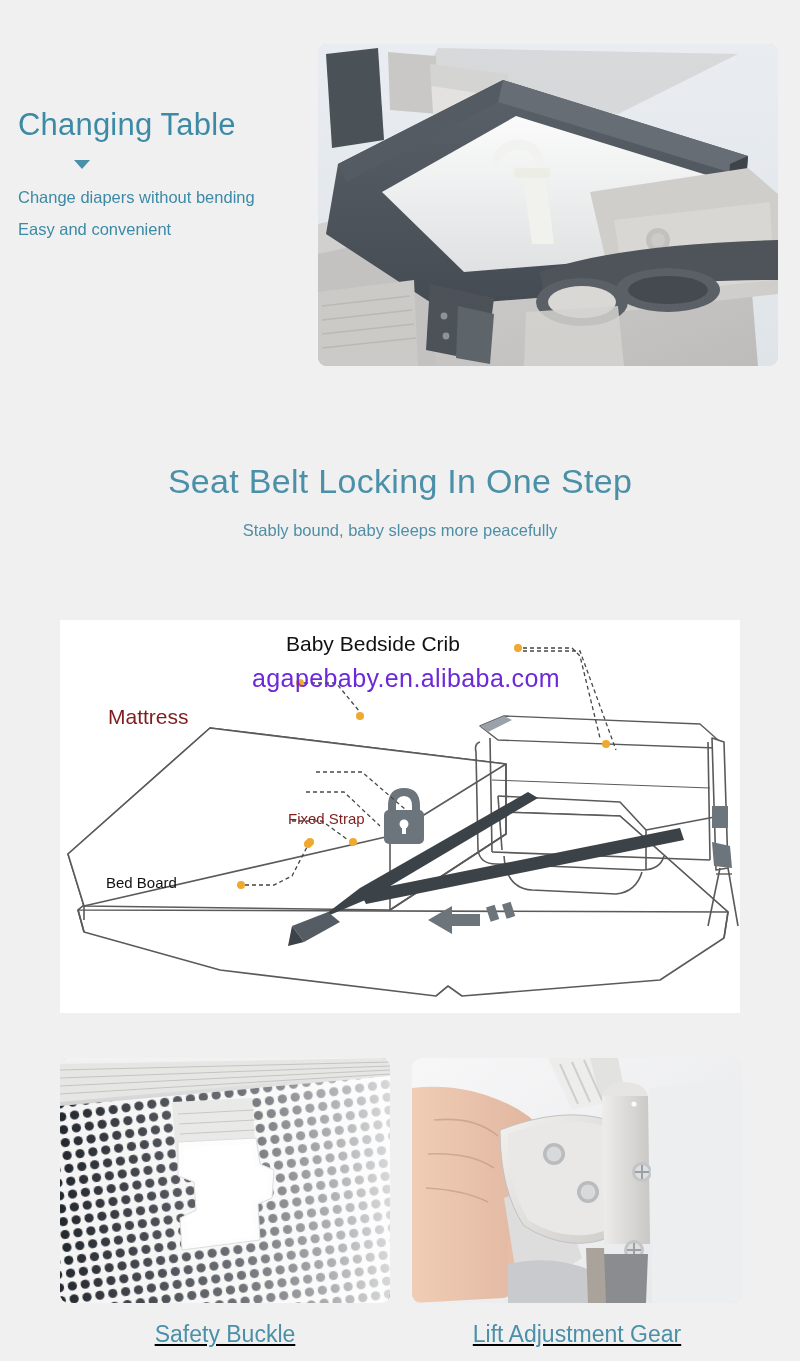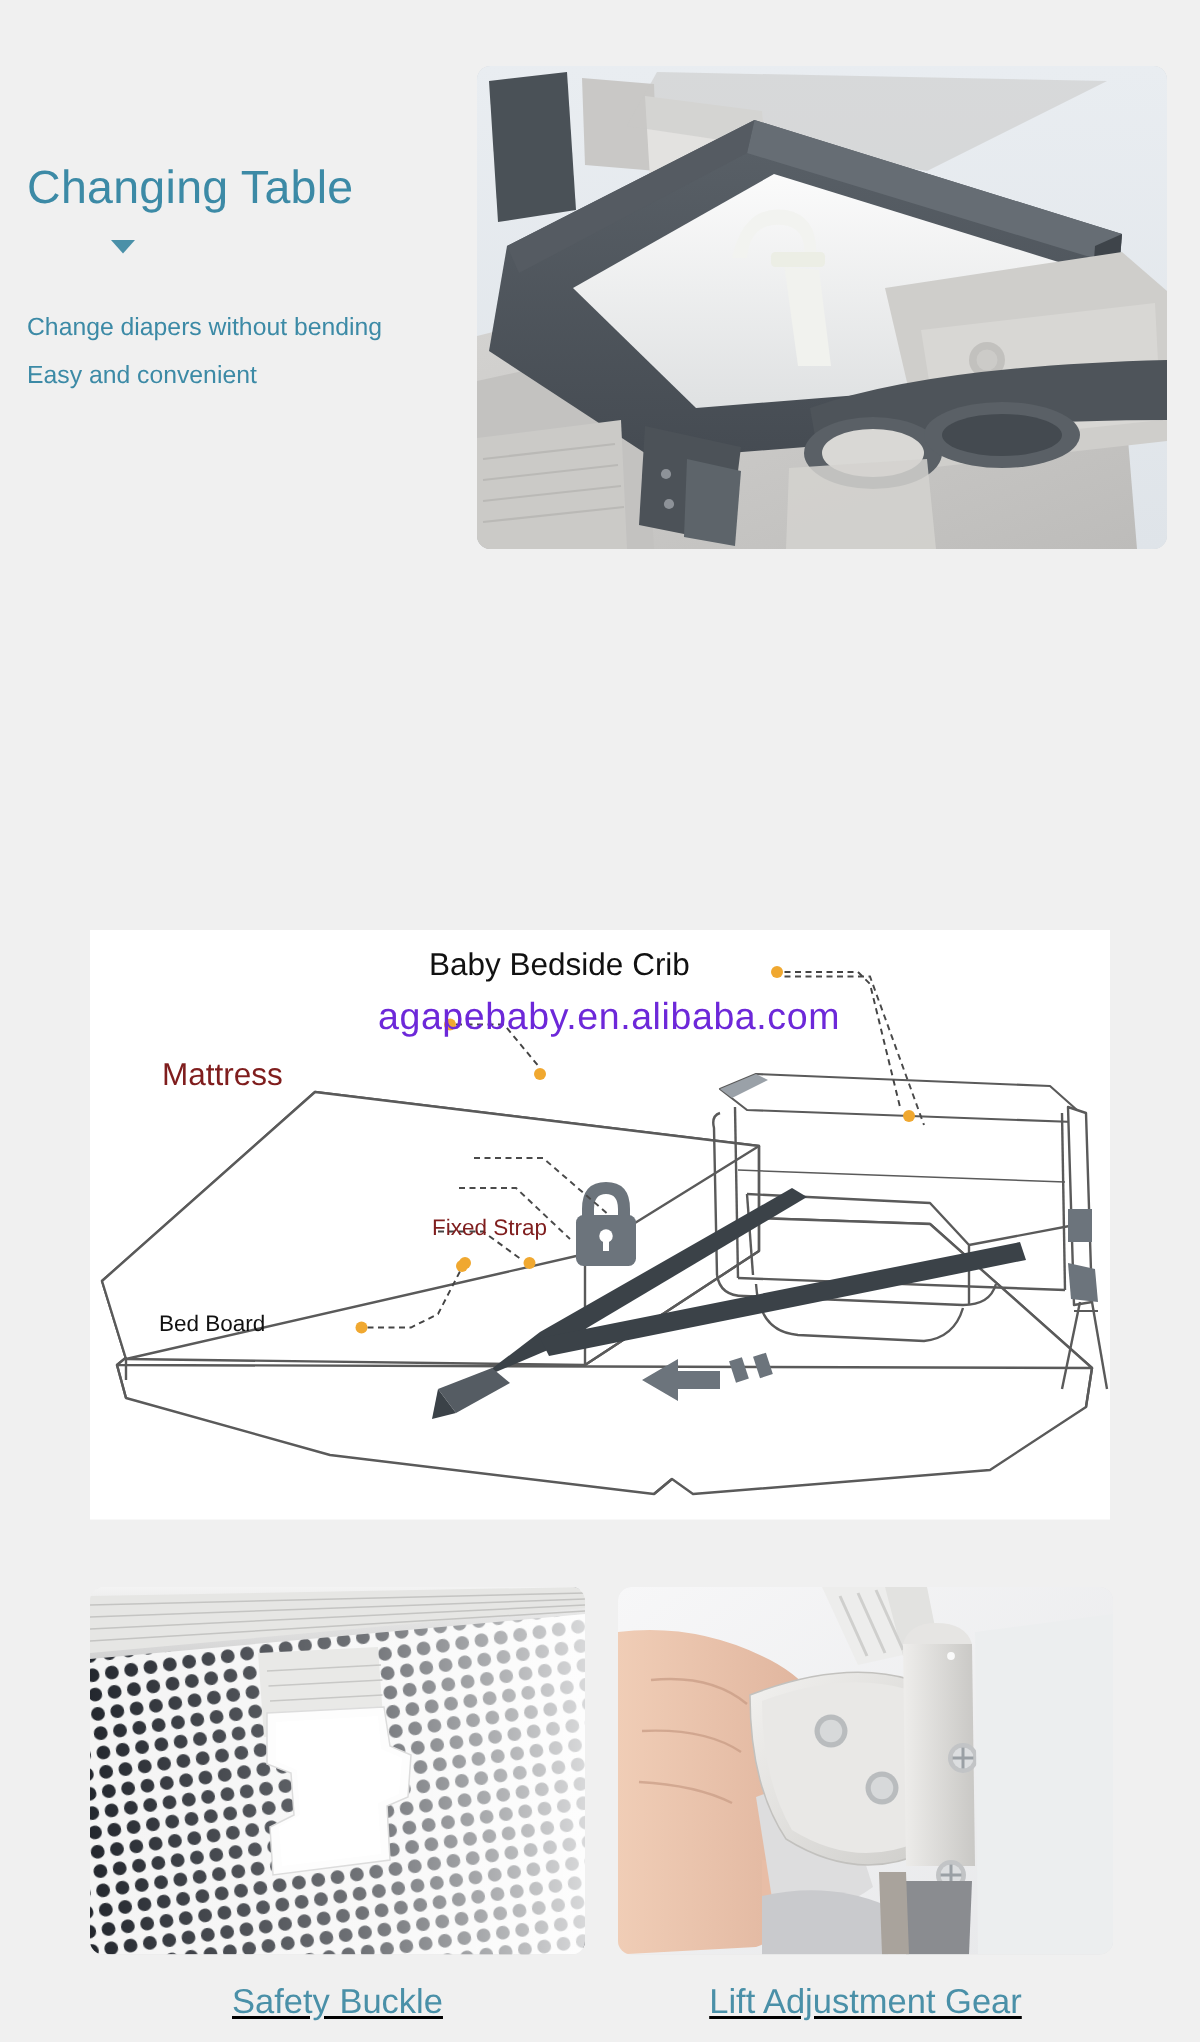--- a/index.html
+++ b/index.html
@@ -16,21 +16,21 @@
   .sec1-text { position: absolute; left: 18px; top: 108px; width: 300px; }
   .sec1-title {
     font-size: 31px; color: #3c8aa6; letter-spacing: .2px;
     font-weight: 400; line-height: 1.1; white-space: nowrap;
   }
   .sec1-caret {
     width: 0; height: 0; margin: 18px 0 0 56px;
     border-left: 8px solid transparent; border-right: 8px solid transparent;
     border-top: 9px solid #4a90a8;
   }
-  .sec1-sub { margin-top: 33px; font-size: 16.5px; color: #3c8aa6; line-height: 32px; white-space: nowrap; }
+  .sec1-sub { margin-top: 12px; font-size: 16.5px; color: #3c8aa6; line-height: 32px; white-space: nowrap; }
 
   .photo-top {
     position: absolute; left: 318px; top: 44px; width: 460px; height: 322px;
     border-radius: 9px; overflow: hidden; background: #cfd5da;
   }
 
   
   .sec2 { position: absolute; left: 0; top: 462px; width: 800px; text-align: center; }
   .sec2-title { font-size: 34px; color: #4a90a8; font-weight: 400; letter-spacing: .3px; }
   .sec2-sub { margin-top: 20px; font-size: 16.5px; color: #4f8fa6; }
@@ -136,20 +136,24 @@
         <line x1="4" y1="262" x2="92" y2="252"></line>
           <line x1="4" y1="276" x2="94" y2="266"></line>
         <line x1="4" y1="290" x2="96" y2="280"></line>
           <line x1="4" y1="304" x2="98" y2="294"></line>
       </g>
 
       <path d="M208 268 L300 262 L306 322 L206 322 Z" fill="#d3d2cf" opacity=".85"></path>
     </svg>
   </div>
 
+  <div class="sec2">
+    <div class="sec2-title">Seat Belt Locking In One Step</div>
+    <div class="sec2-sub">Stably bound, baby sleeps more peacefully</div>
+  </div>
 
   <div class="diagram-panel">
     <svg width="680" height="393" viewBox="0 0 680 393">
       <g fill="none" stroke="#5a5a5a" stroke-width="1.6" stroke-linejoin="round">
 
         <path d="M18 290 L150 182 L560 196 L668 292 L664 318 L600 360 L402 376 L388 366 L376 376 L160 350 L24 312 Z" fill="#fff"></path>
         <path d="M18 290 L24 312"></path>
         <path d="M668 292 L664 318"></path>
         <path d="M388 366 L376 376"></path>
 

